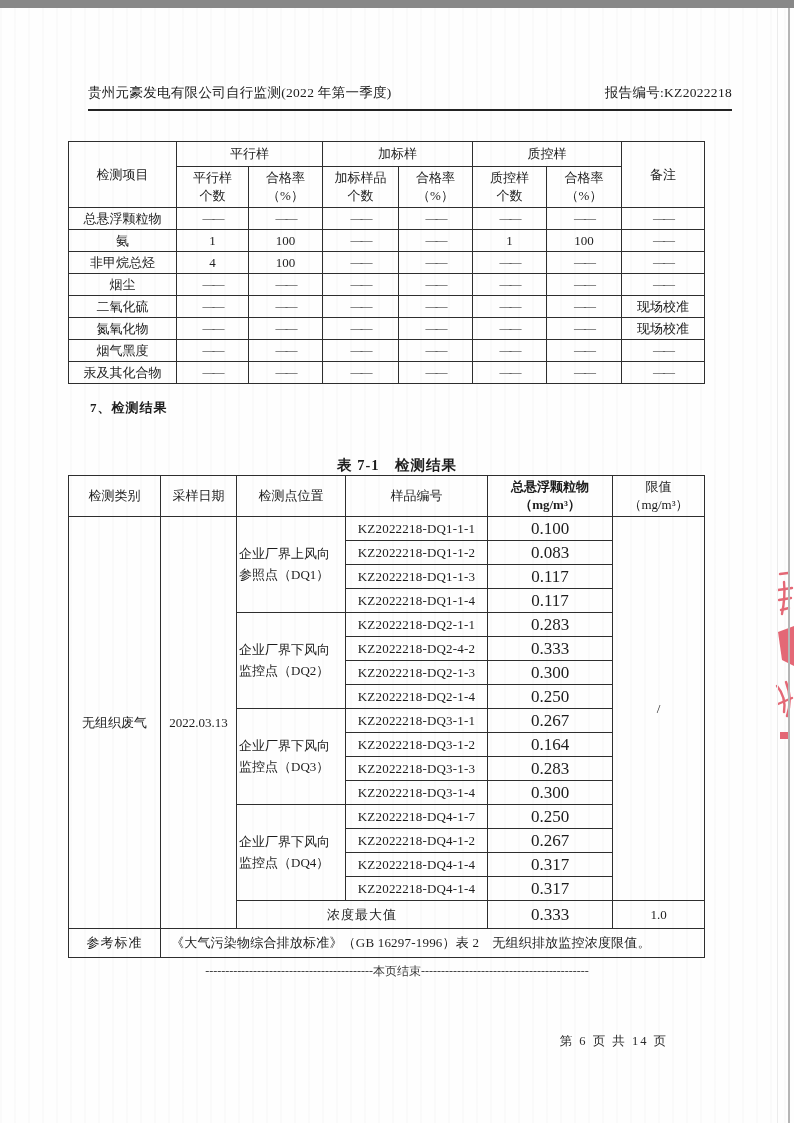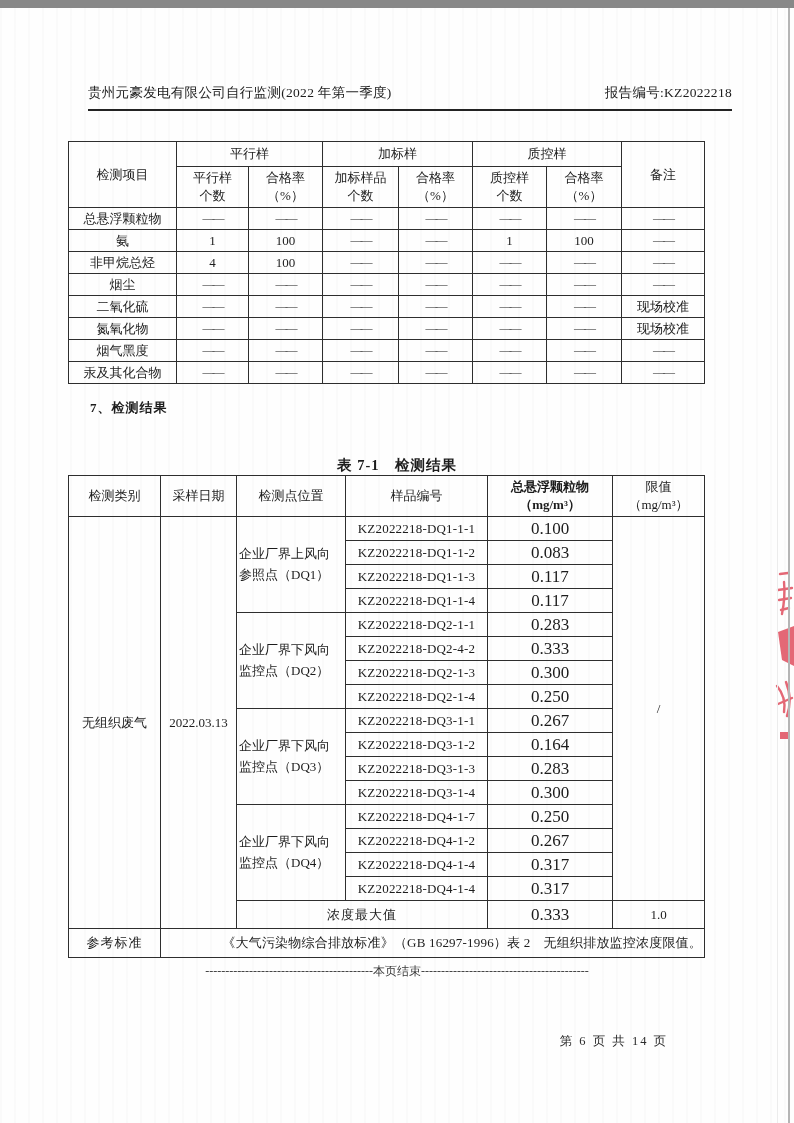--- a/index.html
+++ b/index.html
@@ -41,21 +41,21 @@
   .dash{color:#4a4a4a;letter-spacing:-2px;font-size:12px;}
 
   #table7{position:absolute;left:68px;top:467px;width:636px;}
   #table7 thead th{height:40px;line-height:1.4;}
   #table7 td{height:23px;}
   #table7 td.loc{text-align:left;padding-left:2px;line-height:1.6;font-size:13px;}
   #table7 td.sid{font-size:13px;letter-spacing:.2px;}
   #table7 td.val{font-size:17px;}
   #table7 td.maxlab{height:27px;letter-spacing:1px;}
   #table7 td.reflab{height:28px;letter-spacing:1px;}
-  #table7 td.reftext{text-align:right;padding-left:10px;font-size:13px;letter-spacing:.2px;}
+  #table7 td.reftext{text-align:left;padding-left:10px;font-size:13px;letter-spacing:.2px;}
 
   .sec-head{position:absolute;left:90px;top:391px;font-size:13px;font-weight:bold;letter-spacing:1px;}
   .sec-para{position:absolute;left:120px;top:426px;font-size:14px;letter-spacing:.3px;}
 
   .endline{
     position:absolute;left:0;top:955px;width:794px;text-align:center;
     font-size:12px;color:#3a3a3a;letter-spacing:0;white-space:nowrap;
   }
   .footer{
     position:absolute;right:126px;top:1025px;

